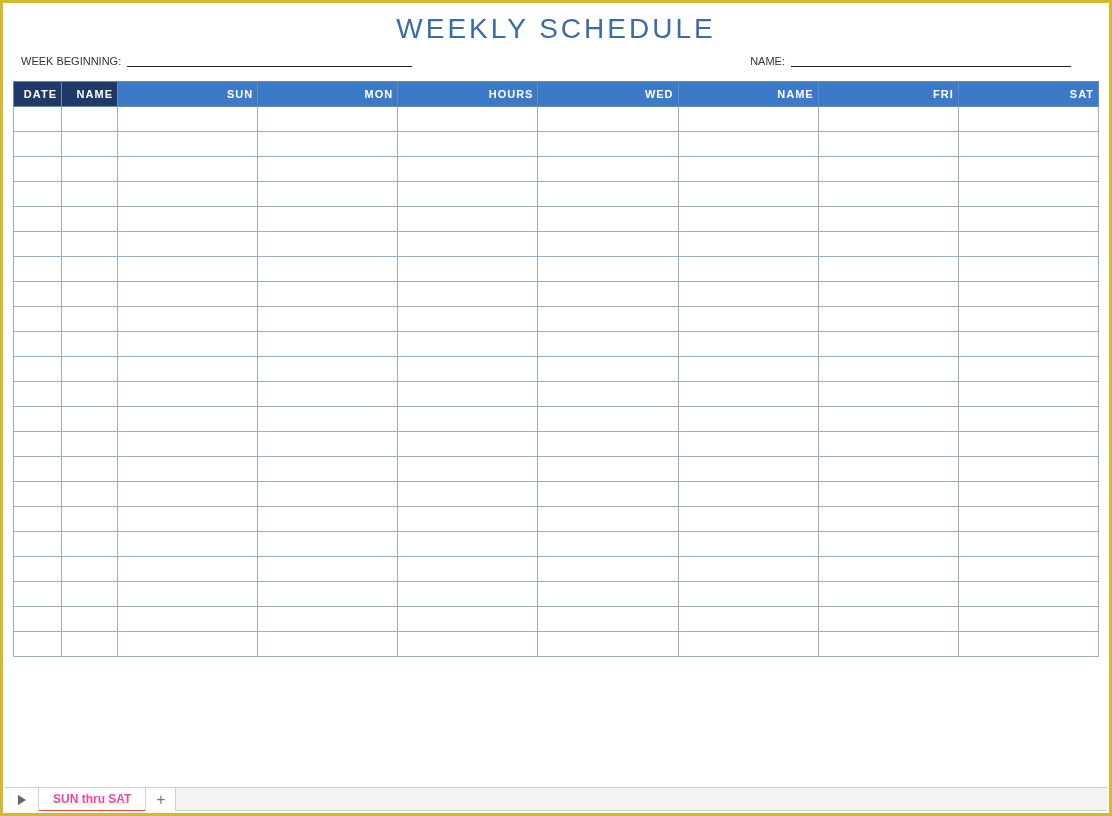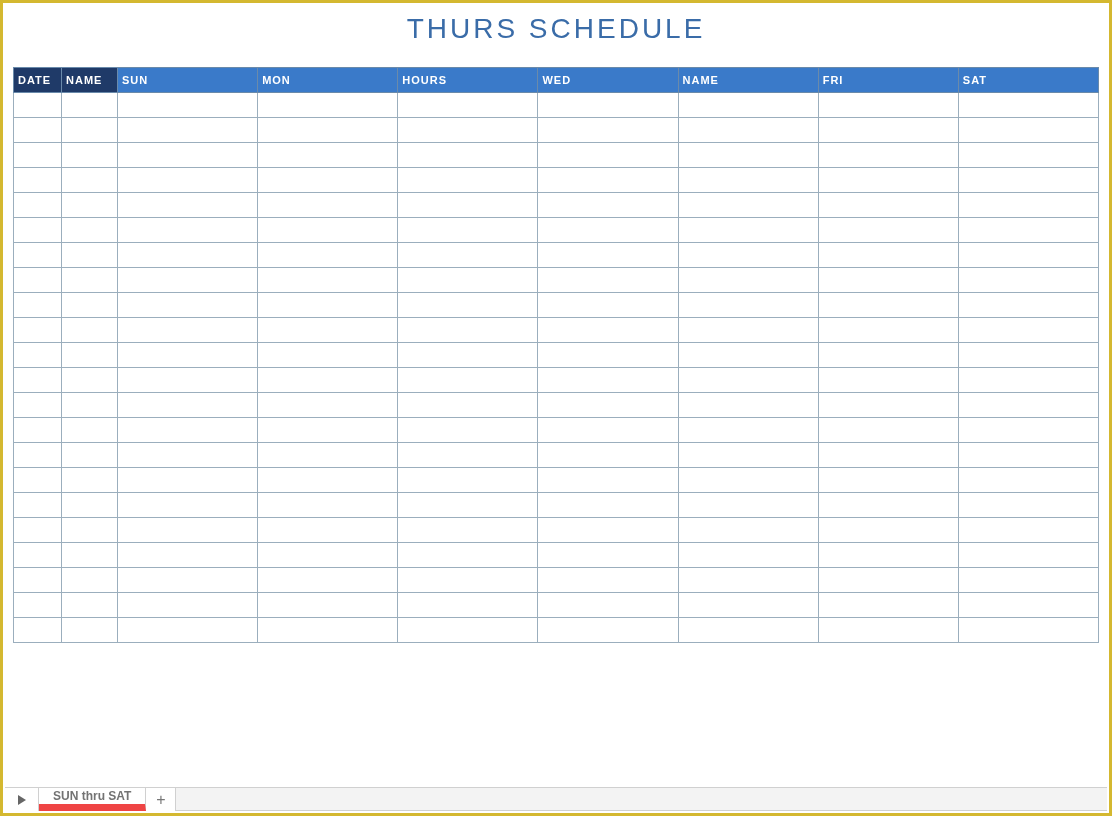--- a/index.html
+++ b/index.html
@@ -54,21 +54,21 @@
       margin: 6px 10px 0 10px;
       table-layout: fixed;
     }
     table.schedule th {
       color: #fff;
       font-size: 11px;
       font-weight: bold;
       letter-spacing: 1px;
       padding: 6px 4px;
       border: 1px solid #6a8aaa;
-      text-align: left;
+      text-align: right;
     }
     .hdr-dark { background: #1f3a68; }
     .hdr-blue { background: #3a7ac9; margin-top: 8px; }
     .col-date { width: 48px; }
     .col-hours { width: 56px; }
 
     table.schedule td {
       border: 1px solid #9baebd;
       height: 25px;
       background: #fff;
@@ -94,46 +94,54 @@
       color: #666;
       font-size: 10px;
       cursor: pointer;
     }
     .tab {
       display: flex;
       align-items: center;
       padding: 0 14px;
       font-size: 12px;
       font-weight: bold;
-      color: #737373;
+      color: #ec4899;
       border-right: 1px solid #d0d0d0;
-      border-bottom: 7px solid #ef4444;
+      border-bottom: 1px solid #ef4444;
       background: #fff;
       cursor: pointer;
     }
     .tab-add {
       width: 30px;
       display: flex;
       align-items: center;
       justify-content: center;
       color: #777;
       font-size: 16px;
       border-right: 1px solid #d0d0d0;
       cursor: pointer;
     }
     .tabs-rest { flex: 1; background: #f3f3f3; border-bottom: 1px solid #d0d0d0;}
     svg.tri { width: 8px; height: 10px; }
   </style>
 </head>
 <body>
 
-<h1 class="page-title">THURS SCHEDULE</h1>
+<h1 class="page-title">WEEKLY SCHEDULE</h1>
 
 <div class="meta-row">
+  <div class="meta-left">
+    <span class="meta-label">WEEK BEGINNING:</span>
+    <span class="underline u-week"></span>
+  </div>
   <div class="meta-gap"></div>
+  <div class="meta-right">
+    <span class="meta-label">NAME:</span>
+    <span class="underline u-name"></span>
+  </div>
 </div>
 
 <table class="schedule">
   <thead>
     <tr>
       <th class="hdr-dark col-date">DATE</th>
       <th class="hdr-dark col-hours">NAME</th>
       <th class="hdr-blue">SUN</th>
       <th class="hdr-blue">MON</th>
       <th class="hdr-blue">HOURS</th>

